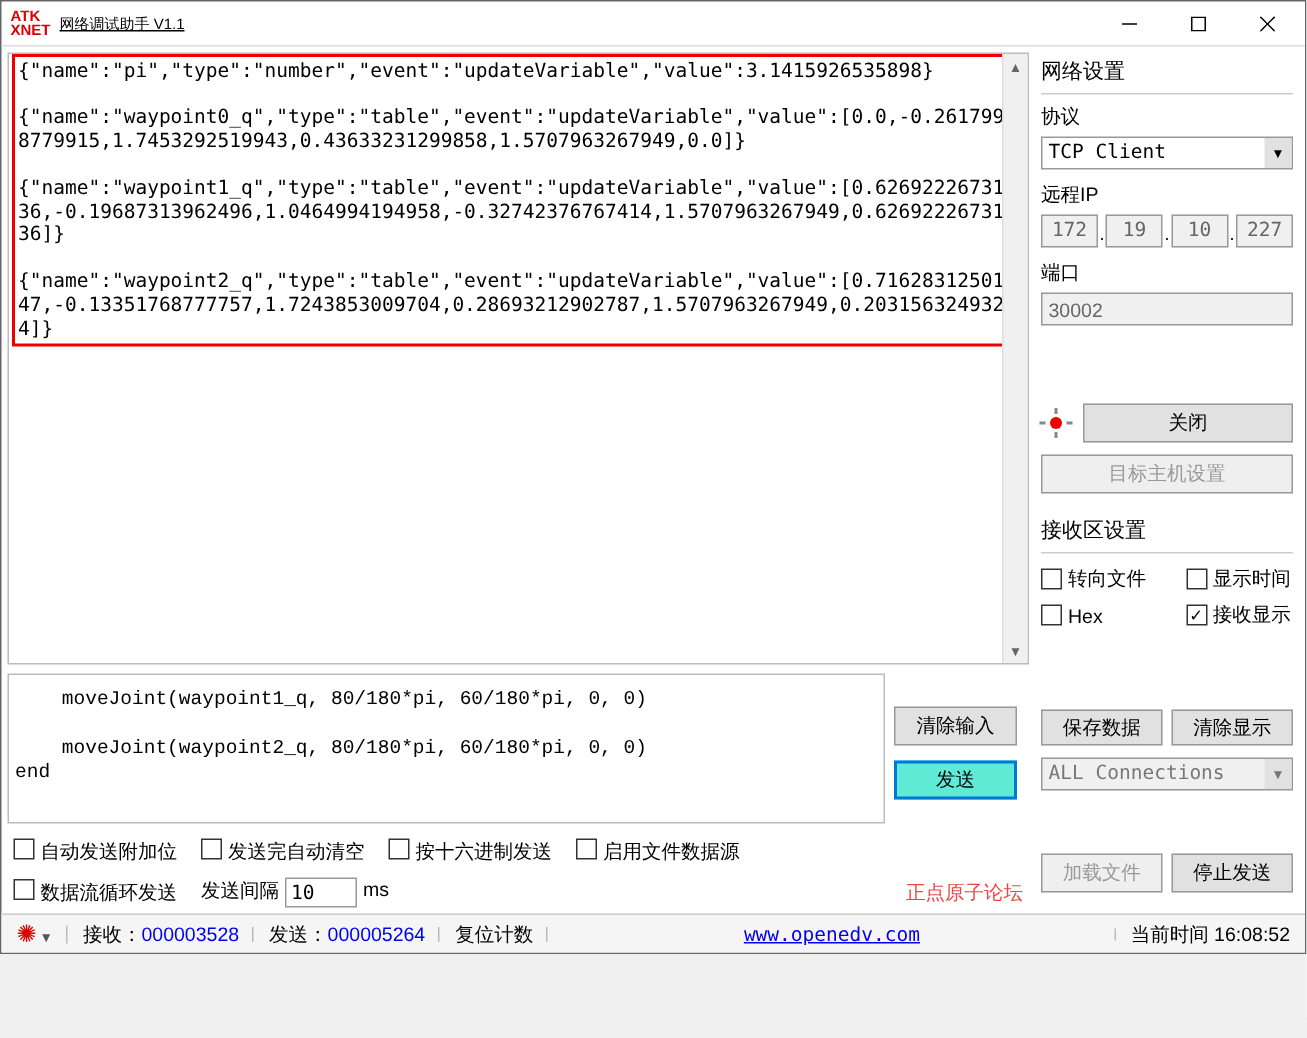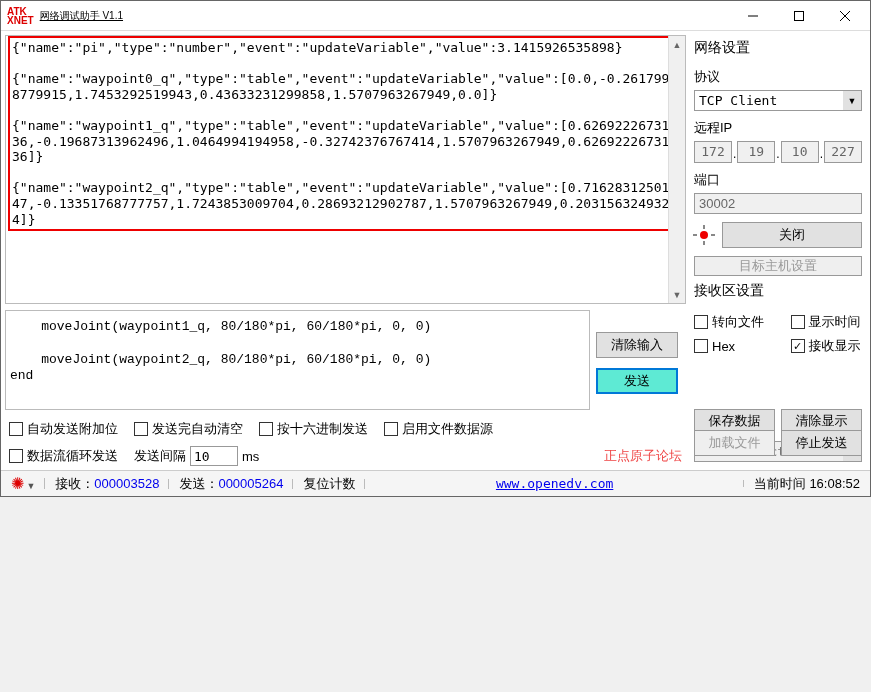--- a/index.html
+++ b/index.html
@@ -1,17 +1,17 @@
 <!DOCTYPE html>
 <html><head>
 <meta charset="utf-8">
 <style>
 * { box-sizing: border-box; margin: 0; padding: 0; }
 body { font-family: "Microsoft YaHei", "SimSun", sans-serif; font-size: 12px; background: #f0f0f0; }
-.window { width: 871px; height: 497px; background: #fff; border: 1px solid #666; display: flex; flex-direction: column; }
+.window { width: 871px; height: 636px; background: #fff; border: 1px solid #666; display: flex; flex-direction: column; }
 .titlebar { height: 30px; display: flex; align-items: center; padding: 0 2px 0 6px; border-bottom: 1px solid #ddd; }
 .logo { color: #d00; font-weight: bold; font-size: 10px; line-height: 9px; margin-right: 6px; }
 .title { flex: 1; font-size: 10px; text-decoration: underline; }
 .winbtns { display: flex; }
 .winbtn { width: 46px; height: 28px; display: flex; align-items: center; justify-content: center; cursor: pointer; }
 .main { flex: 1; display: flex; min-height: 0; }
 .left { flex: 1; display: flex; flex-direction: column; padding: 4px 4px 0 4px; min-width: 0; }
 .recv-area { flex: 1; border: 1px solid #bbb; background: #fff; position: relative; overflow: hidden; margin-bottom: 6px; }
 .recv-inner { position: absolute; inset: 0; padding: 2px 4px; font-family: "SimSun", monospace; font-size: 13px; line-height: 1.2; word-break: break-all; overflow-y: auto; }
 .redbox { border: 2px solid #e00; padding: 2px 2px; margin: -2px -2px 8px -2px; }
@@ -27,31 +27,31 @@
 .combobox .cb-text { flex:1; padding: 2px 4px; font-family: monospace; font-size: 13px; }
 .combobox .cb-arrow { width: 18px; background: #e1e1e1; display:flex; align-items:center; justify-content:center; font-size:9px; }
 .combobox.disabled { background:#f0f0f0; color:#777; }
 .ip-row { display:flex; gap:0; margin-bottom:6px; }
 .ip-seg { flex:1; border:1px solid #999; background:#f0f0f0; color:#666; height:22px; text-align:center; font-family: monospace; font-size:13px; padding-top:2px; }
 .ip-dot { align-self:flex-end; padding:0 1px 2px 1px; }
 .textinput { border:1px solid #999; background:#f0f0f0; color:#666; height:22px; padding:2px 4px; font-family: Liberation Sans, sans-serif; font-size:13px; margin-bottom:6px; width:100%; }
 .btn { border:1px solid #999; background:#e1e1e1; height:26px; display:flex; align-items:center; justify-content:center; cursor:pointer; font-size:13px; }
 .btn.primary { border:2px solid #0078d7; background:#5eead4; }
 .btn.disabled { color:#999; background:#efefef; cursor:default; }
-.conn-row { display:flex; align-items:center; gap:8px; margin-bottom:6px; }
+.conn-row { display:flex; align-items:center; gap:8px; margin-bottom:6px;margin-top:44px; }
 .conn-icon { width:20px; height:16px; position:relative; }
 .conn-icon .dot { position:absolute; left:6px; top:4px; width:8px; height:8px; background:#e00; border-radius:50%; }
 .conn-icon .ray { position:absolute; background:#888; }
 .checkrow { display:flex; align-items:center; gap:4px; margin:4px 0 2px 0; font-size:13px; }
 .checkbox { width:14px; height:14px; border:1px solid #333; display:flex; align-items:center; justify-content:center; font-size:11px; color:#000; }
 .btnrow { display:flex; gap:6px; margin:6px 0; }
 .btnrow .btn { flex:1; height:24px; font-size:13px;margin-top:44px; }
 .right-bottom { display:flex; flex-direction:column; gap:6px; padding:0 8px 0 4px; }
 .optrow { display:flex; align-items:center; gap:16px; padding:4px 8px; flex-wrap:wrap; }
-.opt { display:flex; align-items:center; gap:4px; font-size:13px; }
+.opt { display:flex; align-items:flex-start; gap:4px; font-size:13px; }
 .num-input { width:48px; height:20px; border:1px solid #999; padding:1px 3px; font-family: monospace; font-size:13px; }
 .link { color:#00e; font-family: monospace; text-decoration:underline; cursor:pointer; }
 .linklabel { color:#ef4444; font-family: "SimSun", monospace; }
 .statusbar { height:26px; border-top:1px solid #ccc; display:flex; align-items:center; background:#f5f5f5; font-size:13px; }
 .status-seg { padding:0 10px; position:relative; }
 .status-seg:not(:last-child)::after { content:""; position:absolute; right:0; top:4px; bottom:4px; width:1px; background:#bbb; }
 .gear { color:#d00; font-size:16px; cursor:pointer; }
 .blue { color:#00e; }
 .arrow { font-size:9px; color:#555; margin-left:2px; }
 .pair-row { display:flex; gap:25px; }

